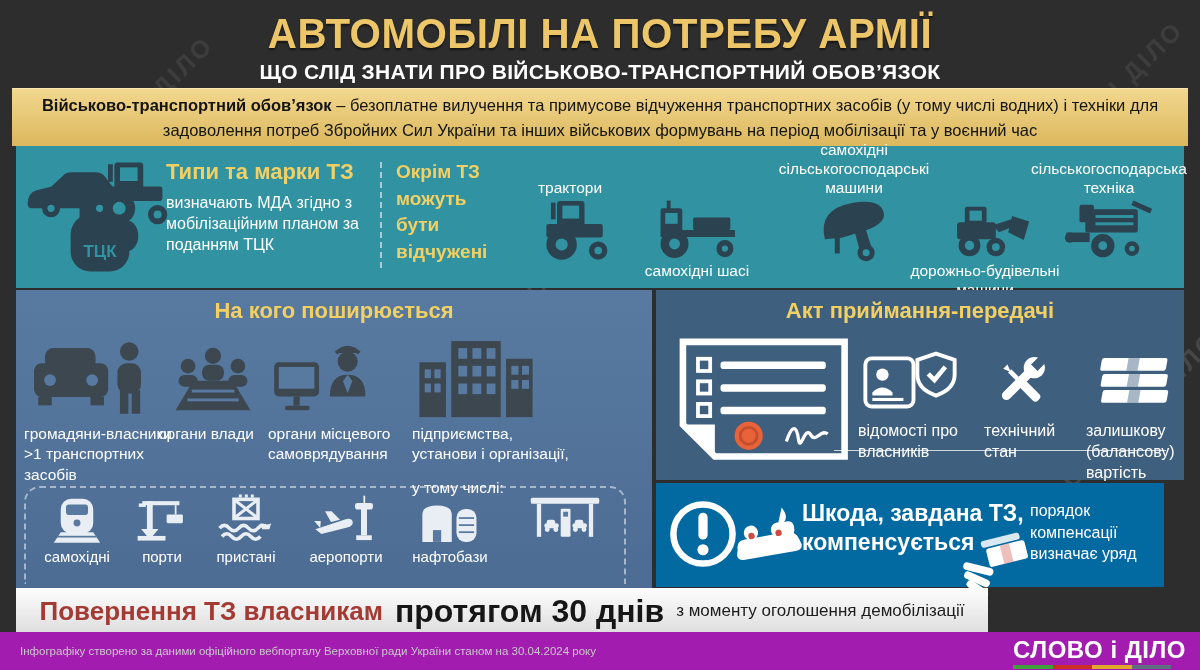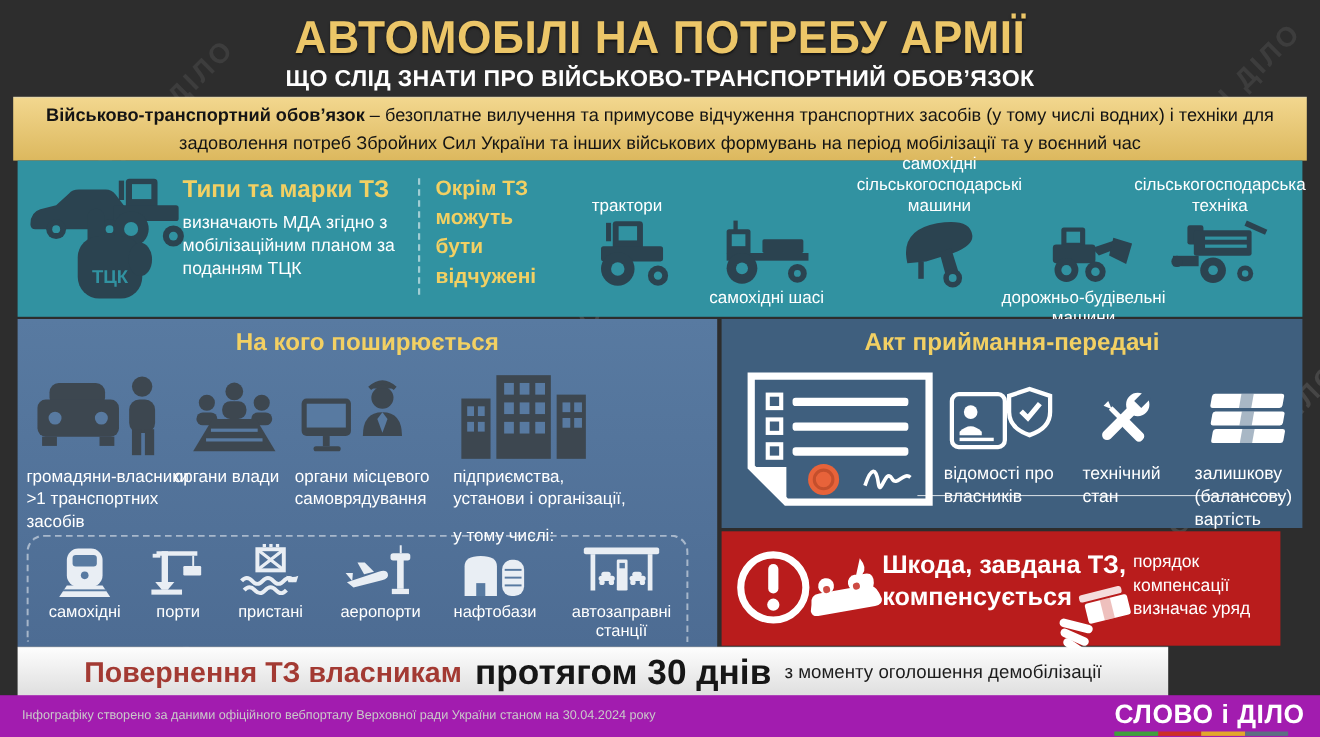--- a/index.html
+++ b/index.html
@@ -49,26 +49,26 @@
 
   
   .dblue{left:656px;top:290px;width:528px;height:190px;background:#3f5f7e;}
   .dblue .h{position:absolute;left:0;top:8px;width:100%;text-align:center;font-size:22px;font-weight:bold;color:#f2d063;}
   .aitem{position:absolute;top:57px;}
   .aitem .ic{height:70px;display:flex;align-items:center;}
   .aitem .lbl{margin-top:4px;font-size:16px;color:#fff;line-height:1.3;}
   .actline{position:absolute;left:178px;top:160px;width:332px;height:1px;background:rgba(255,255,255,.75);}
 
   
-  .red{left:656px;top:483px;width:508px;height:104px;background:#b91c1c;}
+  .red{left:656px;top:483px;width:508px;height:104px;background:#0369a1;}
   .red .statement{position:absolute;left:146px;top:16px;width:236px;font-size:23px;font-weight:bold;color:#fff;line-height:1.28;}
   .red .note{position:absolute;left:374px;top:17px;width:120px;font-size:16px;color:#fff;line-height:1.35;}
 
   
-  .retband{left:16px;top:588px;width:1046px;height:44px;background:linear-gradient(#fdfdfd,#dedede);
+  .retband{left:16px;top:588px;width:972px;height:44px;background:linear-gradient(#fdfdfd,#dedede);
            display:flex;align-items:center;justify-content:center;gap:12px;border-top:1px solid #fff;}
   .retband .r1{color:#a33a33;font-weight:bold;font-size:26px;}
   .retband .r2{color:#161616;font-weight:bold;font-size:32px;}
   .retband .r3{color:#1c1c1c;font-size:17px;}
 
   
   .footer{left:0;top:632px;width:1200px;height:38px;background:#a21caf;}
   .credit{position:absolute;left:20px;top:0;height:38px;display:flex;align-items:center;
           font-size:11.5px;color:#c9c9c9;}
   .logo{position:absolute;right:14px;top:4px;text-align:right;}
@@ -400,21 +400,20 @@
           <rect class="wht" x="26" y="48" width="24" height="8" rx="4"></rect>
           <rect class="wht" x="30" y="42" width="14" height="8" rx="4"></rect>
           <circle class="wht" cx="31" cy="58" r="4"></circle>
             <circle class="wht" cx="45" cy="58" r="4"></circle>
           <rect class="wht" x="72" y="48" width="24" height="8" rx="4"></rect>
           <rect class="wht" x="76" y="42" width="14" height="8" rx="4"></rect>
           <circle class="wht" cx="77" cy="58" r="4"></circle>
             <circle class="wht" cx="91" cy="58" r="4"></circle>
         </svg>
       </div>
-      <div class="lbl">автозаправні станції</div>
     </div>
   </div>
 
   <div class="dblue abs">
     <div class="h">Акт приймання-передачі</div>
 
     <svg class="abs" style="left:10px;top:46px;" width="188" height="132" viewBox="0 0 200 140">
       <path d="M18,6 H190 V128 H52 L18,94 Z" fill="none" stroke="#fff" stroke-width="7"></path>
       <path d="M18,94 L52,94 L52,128 Z" fill="#fff"></path>
       <rect x="34" y="24" width="13" height="13" fill="none" stroke="#fff" stroke-width="4"></rect>

